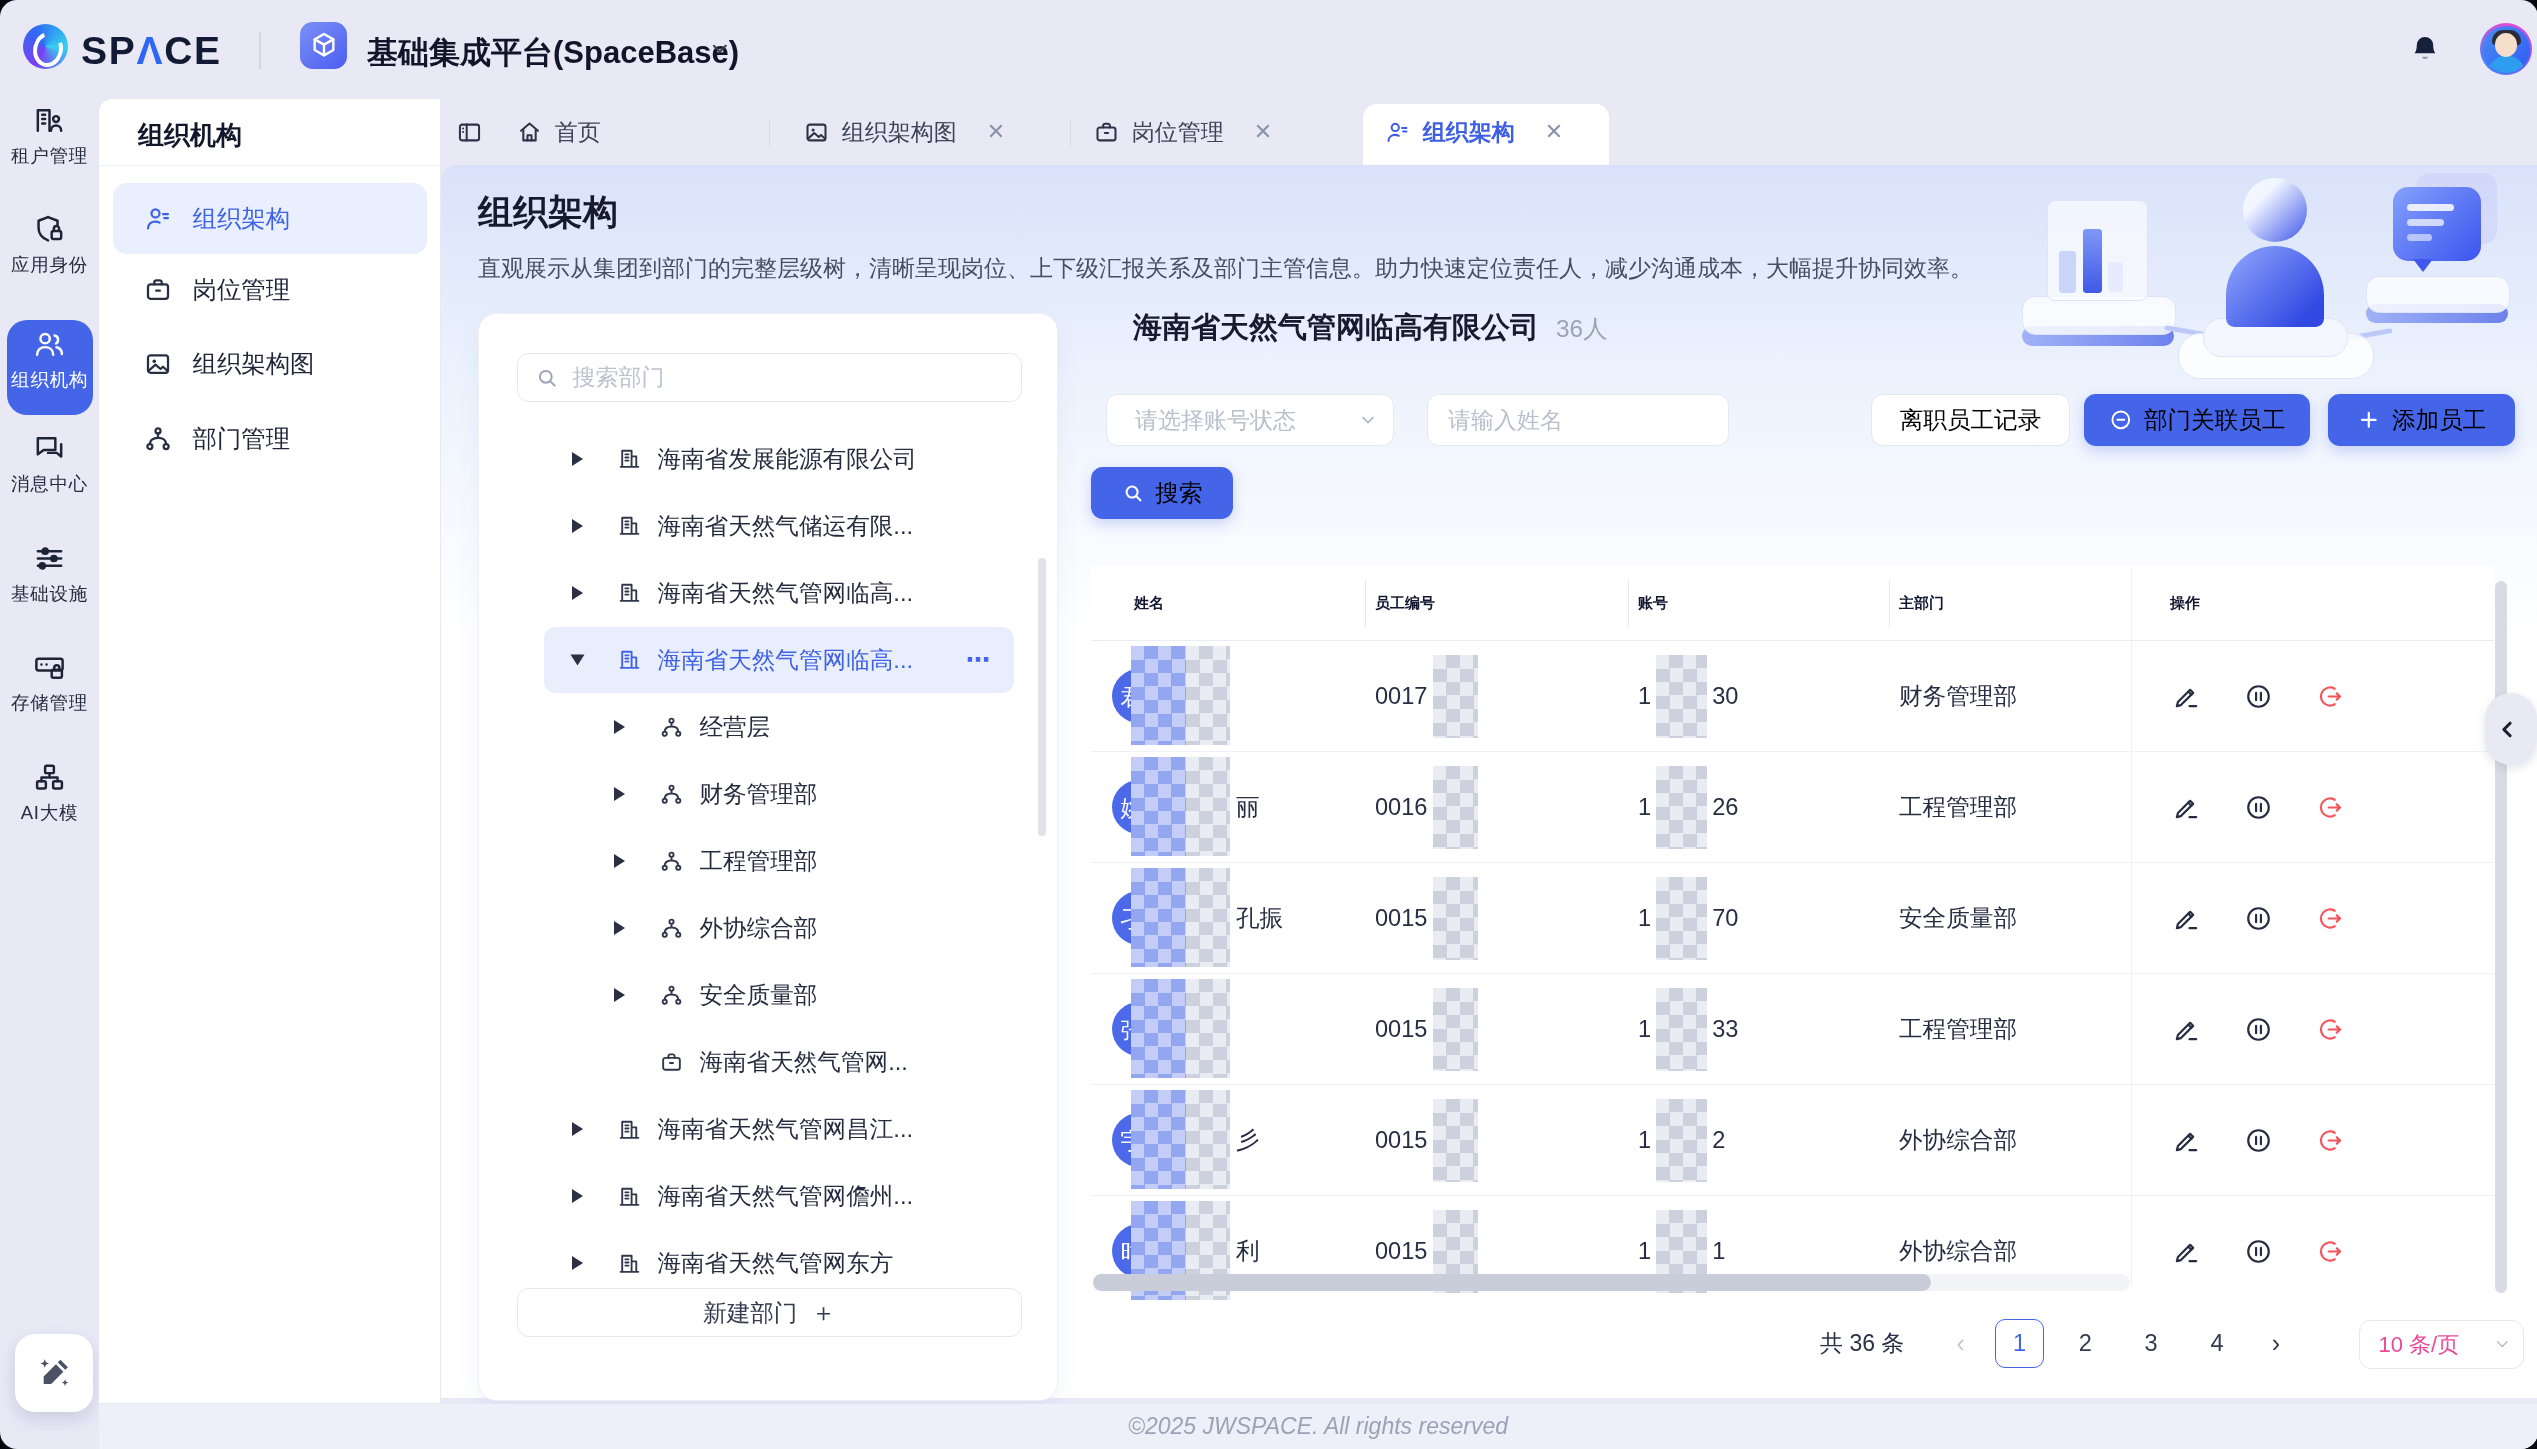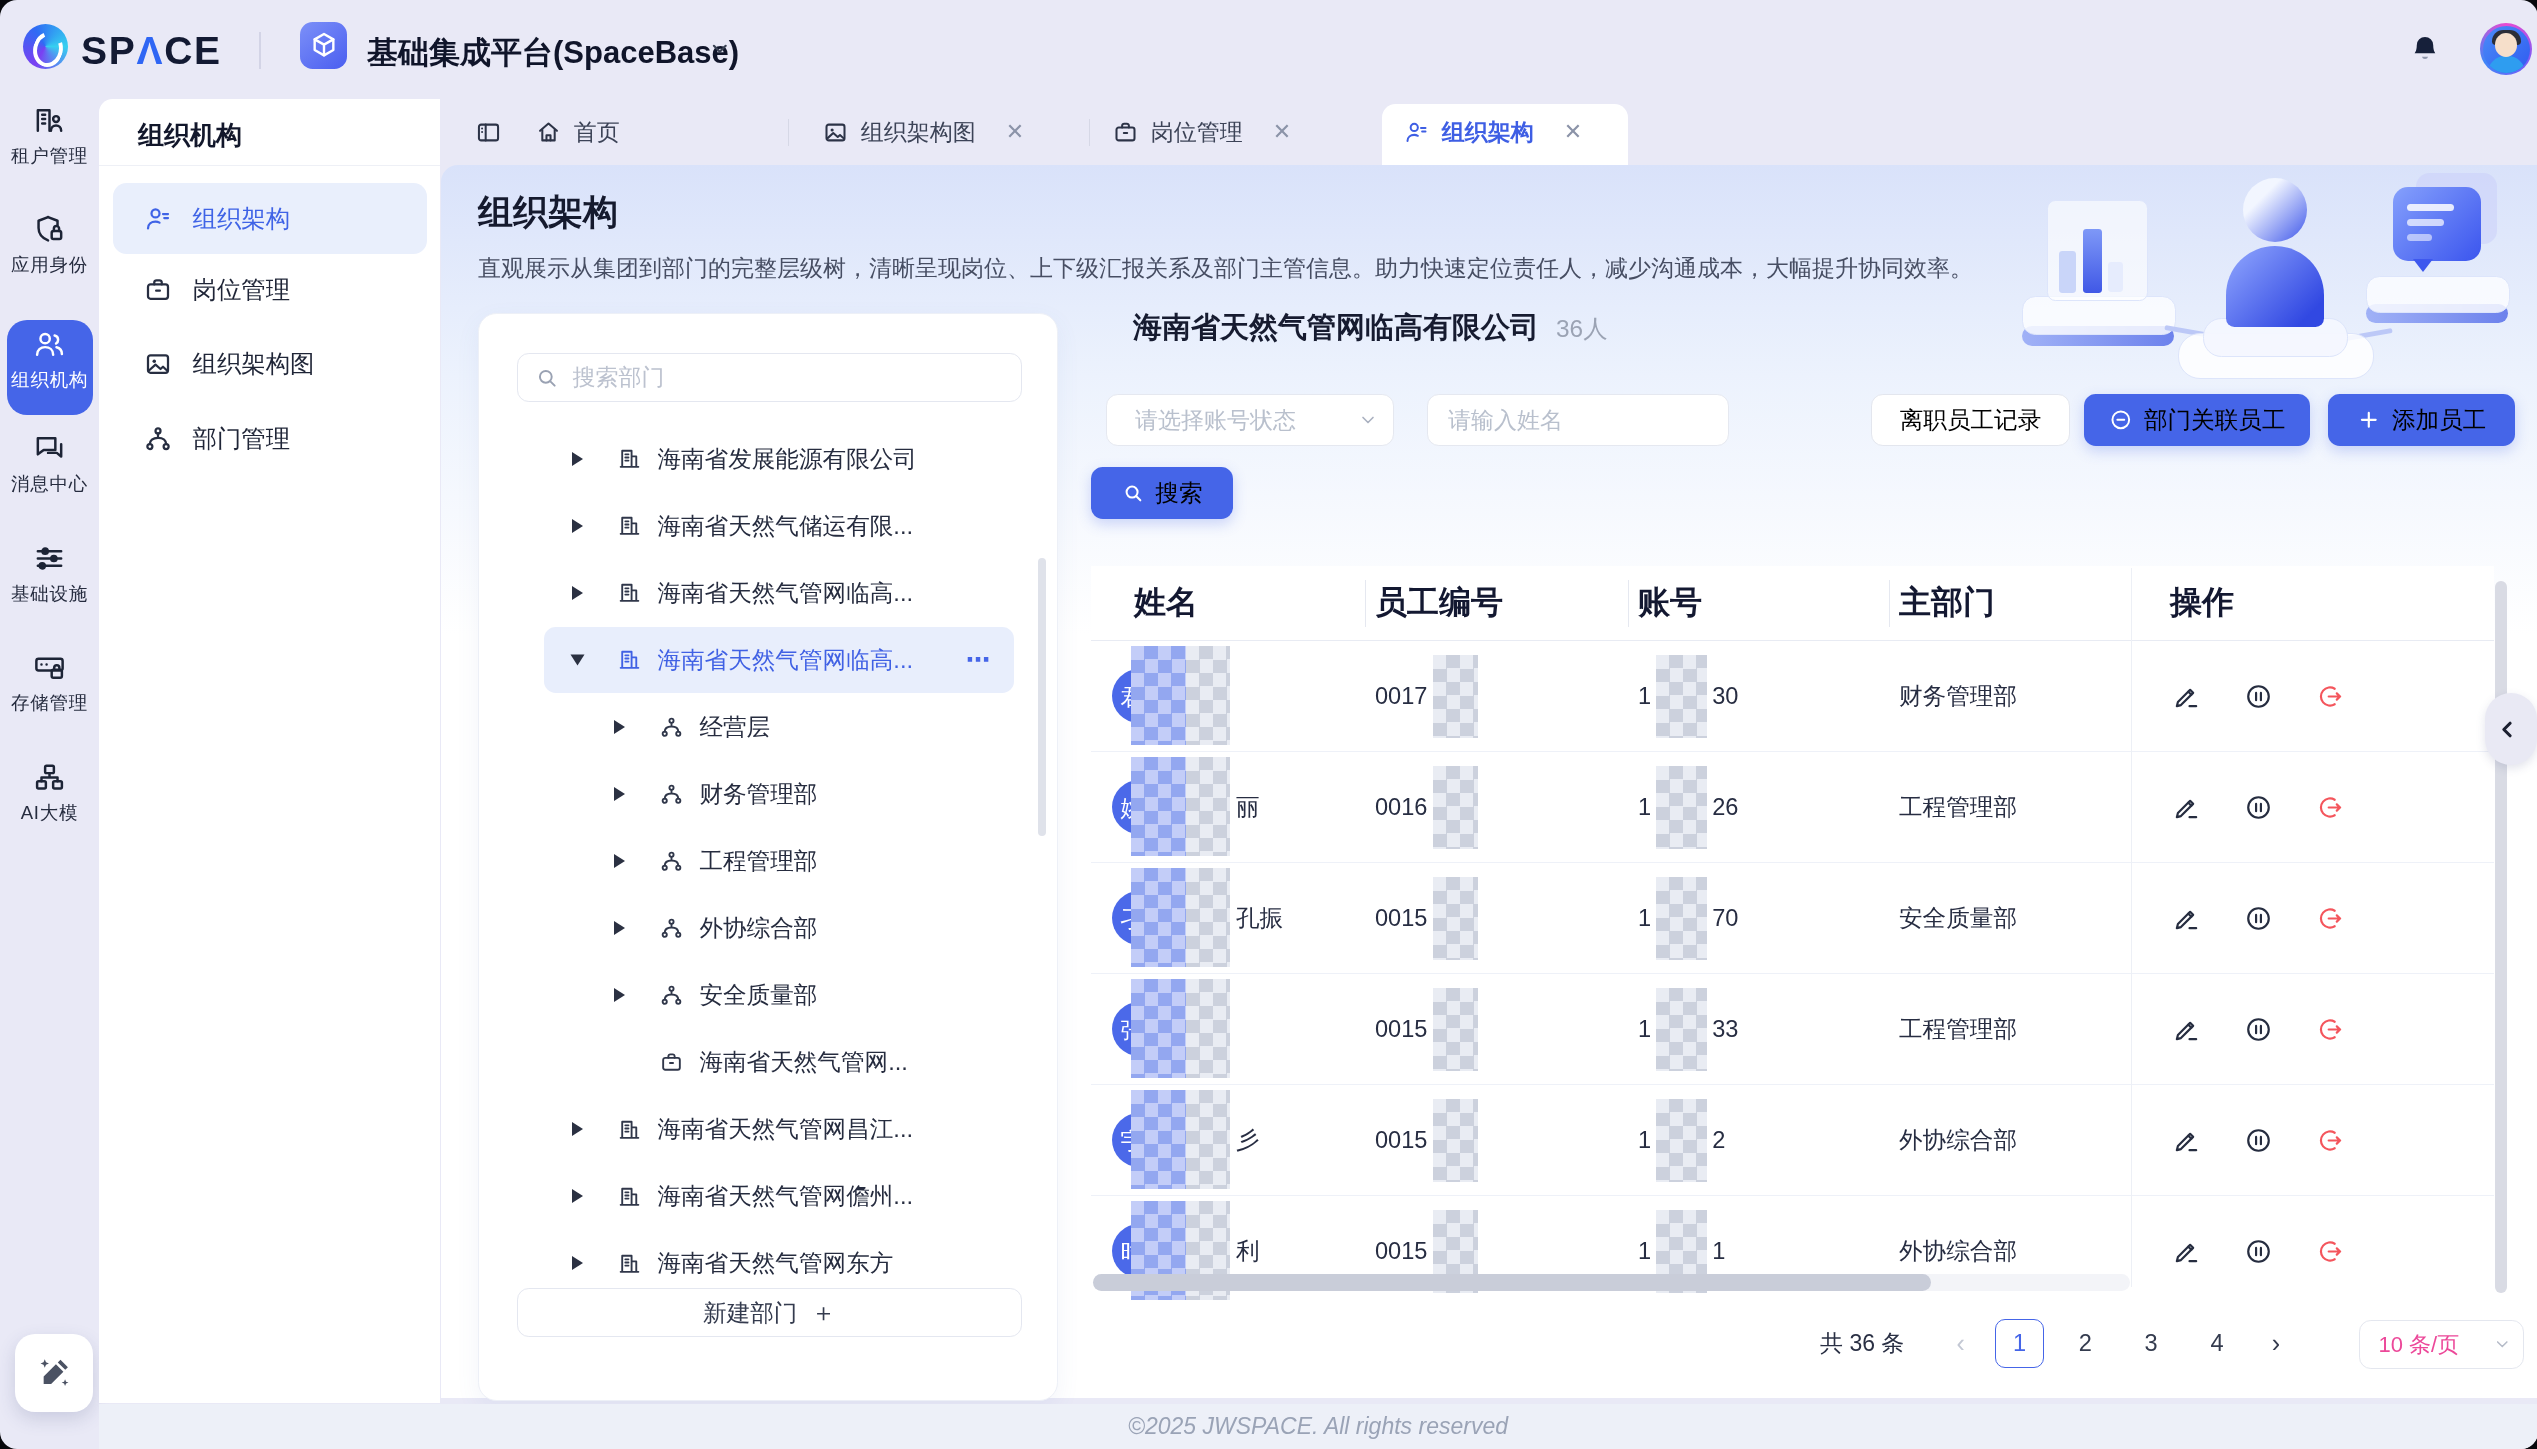--- a/index.html
+++ b/index.html
@@ -37,21 +37,21 @@
   
   #sidebar{position:absolute;left:99px;top:99px;width:341px;height:1304px;background:#fff;border-radius:13.5px 0 0 0;}
   #sidebar .sb-title{position:absolute;left:39px;top:18.5px;font-size:26px;font-weight:800;color:#12172b;}
   #sidebar .sb-divider{position:absolute;left:0;top:66px;width:341px;height:0.8px;background:#eef0f6;}
   .sb-item{position:absolute;left:13.5px;width:314px;height:71px;border-radius:13.5px;display:flex;align-items:center;
     padding-left:30px;box-sizing:border-box;color:#1f2537;font-size:24.4px;}
   .sb-item svg{margin-right:20px;color:#272e41;}
   .sb-item.active{background:#e9effc;color:#3f63e6;}
   .sb-item.active svg{color:#3f63e6;}
   
-  #tabstrip{position:absolute;left:441px;top:99px;width:2097px;height:66px;}
+  #tabstrip{position:absolute;left:422px;top:99px;width:2097px;height:66px;}
   .tab-sep{position:absolute;top:20px;width:0.8px;height:27px;background:#d6d8e6;}
   .tab{position:absolute;top:0;height:66px;display:flex;align-items:center;font-size:23px;color:#3c4357;}
   .tab svg{color:#2c3347;margin-right:11.8px;}
   .tab .x{margin-left:30px;color:#8b93a8;font-size:22px;}
   .tab-active-bg{position:absolute;left:941px;top:5px;width:246px;height:61px;background:#fff;border-radius:13.5px 13.5px 0 0;}
   .tab.active{color:#3e5ee4;font-weight:700;}
   .tab.active svg{color:#3e5ee4;}
   
   #card{position:absolute;left:441px;top:165px;width:2097px;height:1233px;border-radius:17px 0 0 0;
     background:linear-gradient(180deg,#d9e2fa 0%,#ecf2fd 17%,#ffffff 38%);overflow:hidden;}
@@ -99,21 +99,21 @@
   .field input{border:none;outline:none;background:transparent;font-size:23px;padding-left:20px;width:253px;color:#30374a;font-family:inherit;}
   .field input::placeholder{color:#b9c0cd;}
   .btn{position:absolute;height:52px;border-radius:11.8px;display:flex;align-items:center;justify-content:center;
     font-size:23.6px;box-sizing:border-box;}
   .btn.ghost{background:#fff;border:1.3px solid #e3e6ee;color:#000000;}
   .btn.primary{background:#4565e8;color:#000000;box-shadow:0 5px 13.5px rgba(69,101,232,.25);}
   .btn svg{margin-right:11.8px;}
   
   #tbl{position:absolute;left:1091px;top:566px;width:1403px;height:734px;overflow:hidden;background:#fff;}
   .trow{display:grid;grid-template-columns:274px 263px 261px 243px 1fr;position:relative;}
-  .thead{height:74px;border-bottom:1.3px solid #e8ebf3;font-weight:800;color:#131831;font-size:32px;}
+  .thead{height:74px;border-bottom:1.3px solid #e8ebf3;font-weight:800;color:#131831;font-size:15px;}
   .thead>div{display:flex;align-items:center;padding-left:10px;position:relative;}
   .thead>div:first-child{padding-left:43px;}
   .thead>div.op{padding-left:38px;}
   .thead>div.sep:before{content:"";position:absolute;left:0;top:13.5px;width:0.8px;height:47px;background:#e5e8f0;}
   .tr{height:110px;border-bottom:0.8px solid #eef1f8;font-size:23.6px;color:#272d42;}
   .tr>div{display:flex;align-items:center;padding-left:10px;}
   .cell-name{position:relative;padding-left:0!important;}
   .av{position:absolute;left:21px;top:28px;width:54px;height:54px;border-radius:50%;background:#4b69e9;overflow:hidden;}
   .av .ch{position:absolute;left:8.4px;top:12.6px;color:#fff;font-size:23px;}
   .mz{background:repeating-conic-gradient(#ccd1dd 0% 25%,#e9ecf3 25% 50%) 0 0/27px 27px;}

